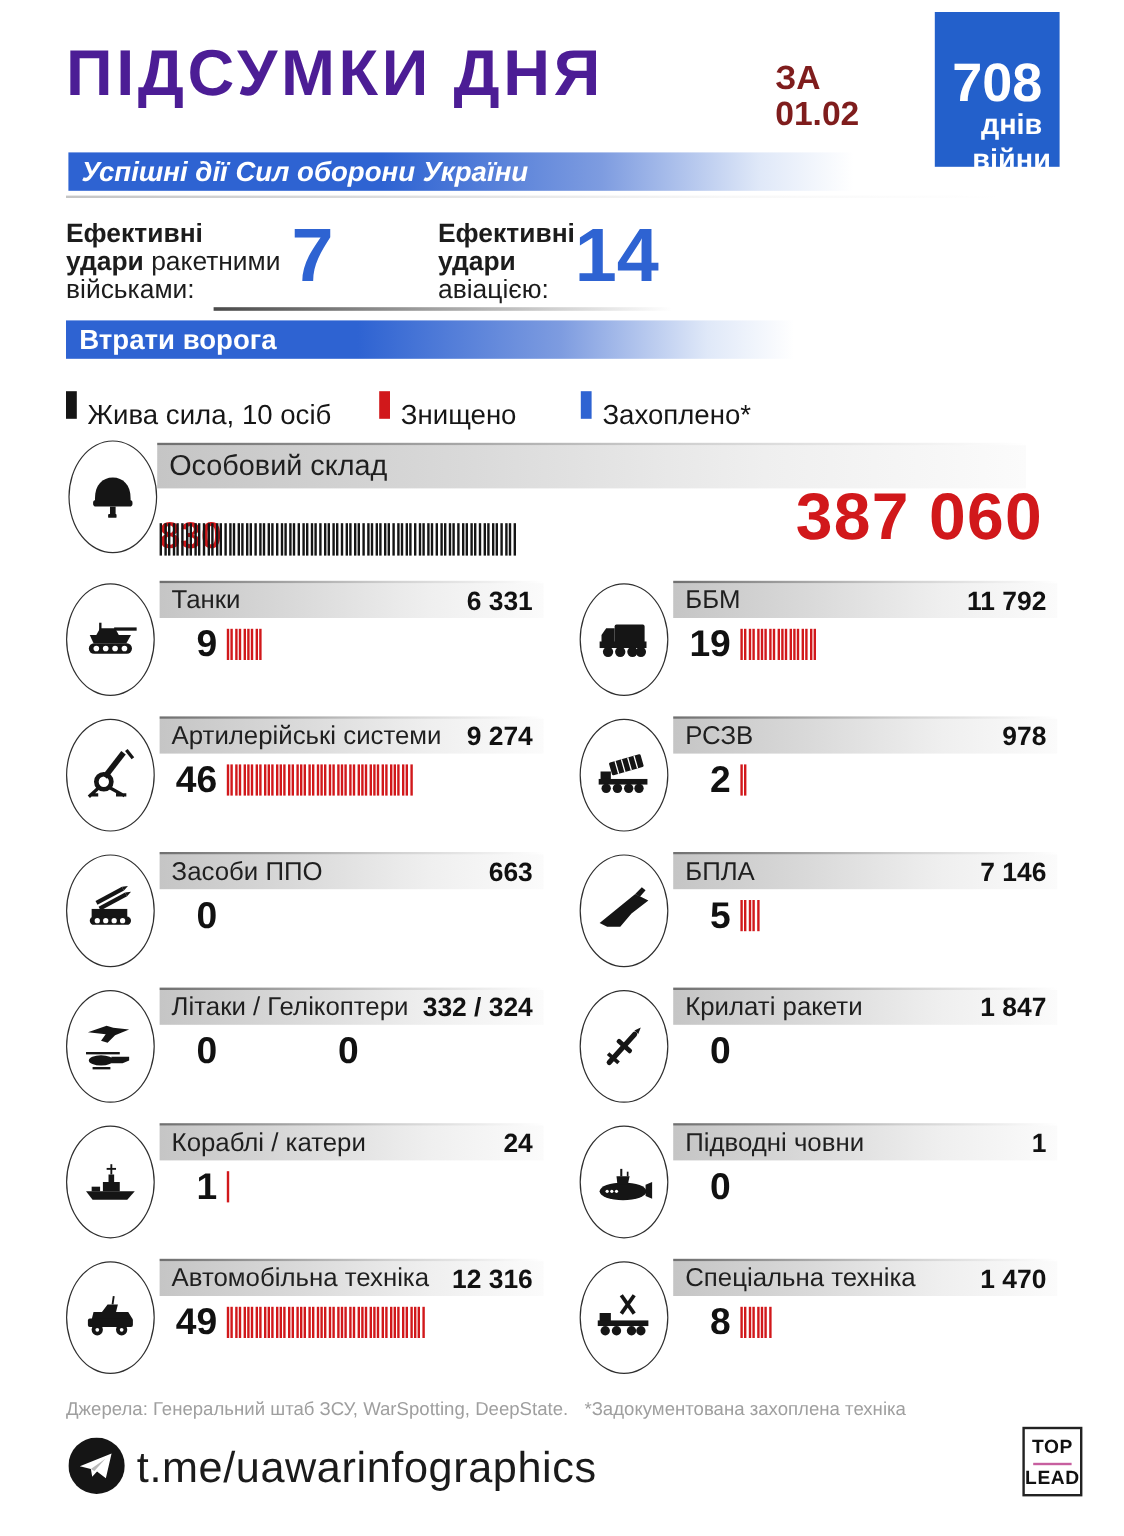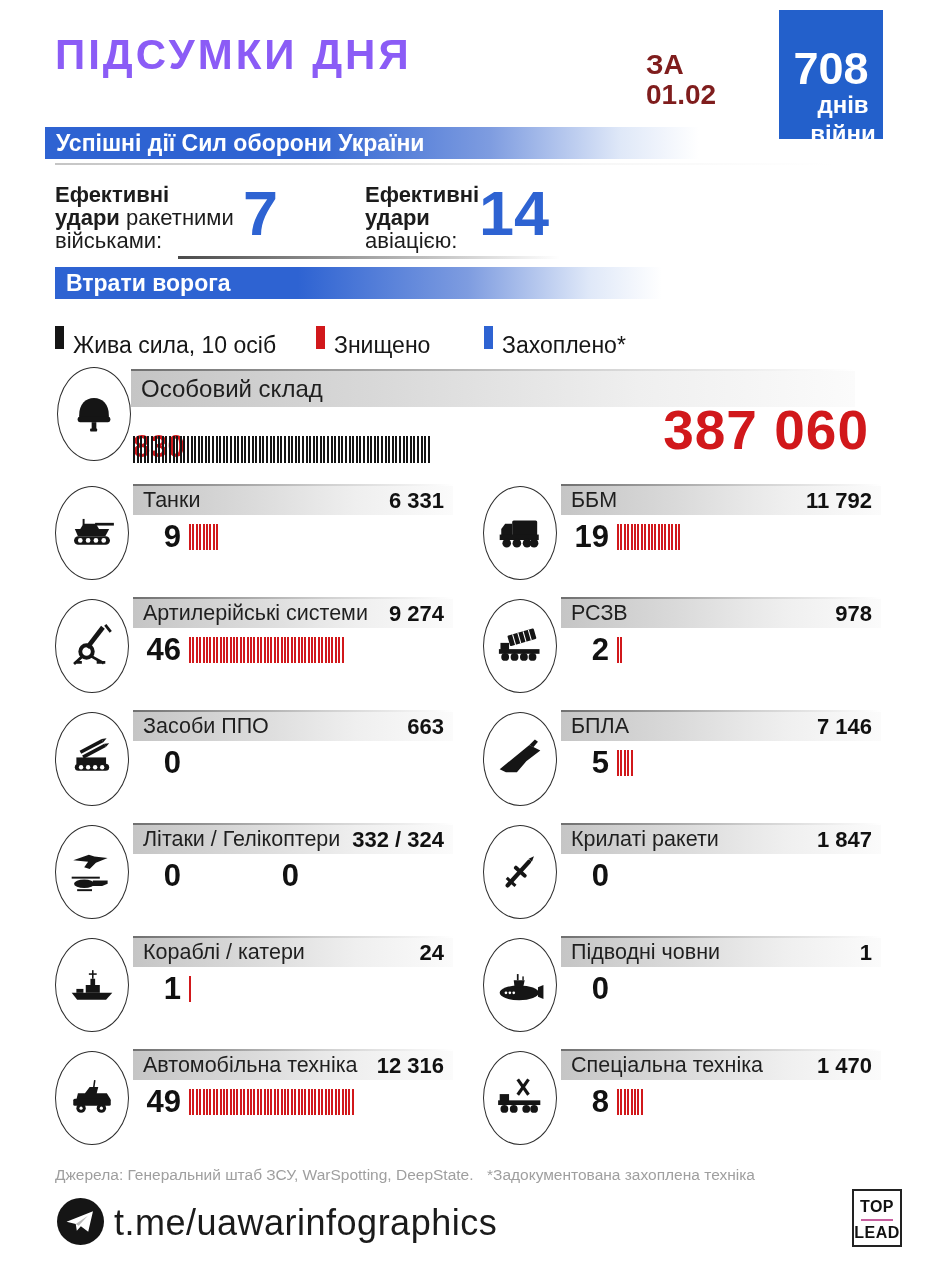--- a/index.html
+++ b/index.html
@@ -1,33 +1,33 @@
 <!DOCTYPE html>
 <html lang="uk"><head>
 <meta charset="utf-8">
 <style>
   html,body{margin:0;padding:0;background:#fff;}
   #page{position:relative;width:937px;height:1280px;background:#fff;overflow:hidden;
         font-family:"Liberation Sans", sans-serif;color:#1a1a1a;}
   .b{font-weight:700;}
 
   
-  .title{position:absolute;left:55px;top:34px;font-size:42px;line-height:1;
-         font-weight:800;letter-spacing:3px;color:#8b5cf6;white-space:nowrap;}
+  .title{position:absolute;left:55px;top:34px;font-size:54px;line-height:1;
+         font-weight:800;letter-spacing:3px;color:#4c1d95;white-space:nowrap;}
   .date-block{position:absolute;left:646px;top:50px;font-size:28px;font-weight:800;
               line-height:1.08;color:#7f1d1d;}
   .days-box{position:absolute;left:779px;top:10px;width:104px;height:129px;
             background:#2360cb;color:#fff;text-align:center;}
   .days-num{font-size:45px;font-weight:800;margin-top:36px;line-height:1;}
   .days-word{font-size:24px;font-weight:700;line-height:1.2;margin-left:24px;}
 
   .blue-bar{position:absolute;height:32px;line-height:32px;
             background:linear-gradient(90deg,#2e63d2 0%,#2e63d2 40%,#7e9ce0 68%,#dfe8f8 88%,#ffffff 100%);
             color:#fff;font-weight:800;font-size:23px;padding-left:11px;box-sizing:border-box;}
-  #bar-success{left:45px;top:127px;width:654px;}
+  #bar-success{left:57px;top:127px;width:654px;font-style:italic;}
   #bar-losses{left:55px;top:267px;width:607px;}
   .deco-a{position:absolute;left:55px;top:163px;width:780px;height:2px;
           background:linear-gradient(90deg,rgba(110,110,110,.4),rgba(200,200,200,.15) 70%,rgba(200,200,200,0));}
   .deco-b{position:absolute;left:178px;top:256px;width:382px;height:3px;
           background:linear-gradient(90deg,#4a4a4a,rgba(180,180,180,0));}
 
   
   .strike-text{position:absolute;font-size:22px;line-height:23px;color:#1c1c1c;}
   #strike1-text{left:55px;top:183px;width:200px;}
   #strike2-text{left:365px;top:183px;width:160px;}

